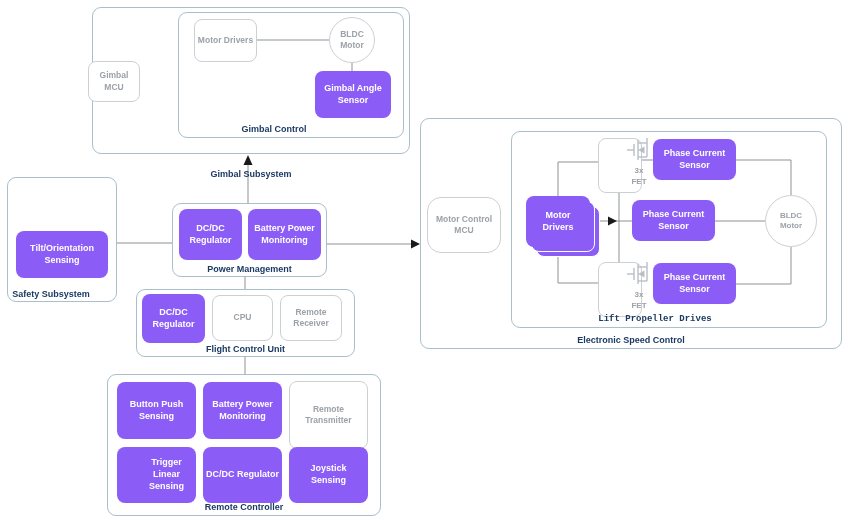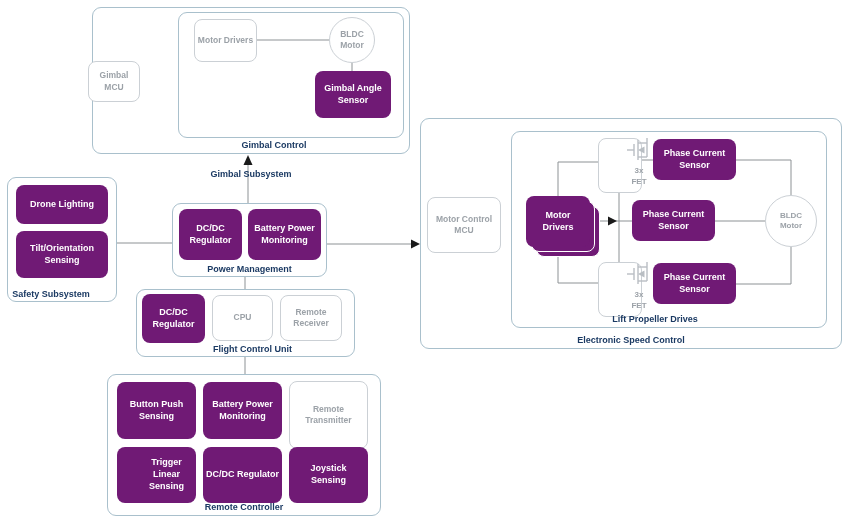--- a/index.html
+++ b/index.html
@@ -9,21 +9,21 @@
   }
   .cont{
     position:absolute;background:#fff;border:1.5px solid #A9C0CC;border-radius:9px;
     box-sizing:border-box;z-index:1;
   }
   .cont-label{
     position:absolute;z-index:3;color:#1B3A63;font-weight:bold;font-size:9px;
     text-align:center;white-space:nowrap;
   }
   .navy{
-    position:absolute;z-index:3;background:#701a75;border-radius:8px;color:#FFFFFF;
+    position:absolute;z-index:3;background:#8b5cf6;border-radius:8px;color:#FFFFFF;
     font-weight:bold;font-size:9px;line-height:1.3;display:flex;align-items:center;
     justify-content:center;text-align:center;box-sizing:border-box;padding:2px 3px;
   }
   .ghost{
     position:absolute;z-index:3;background:#fff;border:1.5px solid #CBD0D5;border-radius:8px;
     color:#9CA2A8;font-weight:bold;font-size:8.5px;line-height:1.3;display:flex;
     align-items:center;justify-content:center;text-align:center;box-sizing:border-box;padding:2px;
   }
   .circle{border-radius:50%;}
   .fet{flex-direction:column;justify-content:flex-end;padding-bottom:5px;gap:2px;font-size:8px;padding-left:40px;}
@@ -77,45 +77,44 @@
       <polygon points="248,155 243.5,165 252.5,165"></polygon>
       <polygon points="420,244 411,239.5 411,248.5"></polygon>
       <polygon points="617,221 608,216.5 608,225.5"></polygon>
     </g>
   </svg>
 
   <div class="ghost" style="left:88px;top:61px;width:52px;height:41px;">Gimbal MCU</div>
   <div class="ghost" style="left:194px;top:19px;width:63px;height:43px;">Motor Drivers</div>
   <div class="ghost circle" style="left:329px;top:17px;width:46px;height:46px;">BLDC Motor</div>
   <div class="navy" style="left:315px;top:71px;width:76px;height:47px;">Gimbal Angle Sensor</div>
-  <div class="cont-label" style="left:178px;top:124px;width:192px;margin-top:16px;">Gimbal Control</div>
+  <div class="cont-label" style="left:178px;top:124px;width:192px;">Gimbal Control</div>
   <div class="cont-label" style="left:92px;top:141px;width:318px;margin-top:28px;">Gimbal Subsystem</div>
 
-  <div class="navy" style="left:16px;top:185px;width:92px;height:39px;">Drone Lighting</div>
   <div class="navy" style="left:16px;top:231px;width:92px;height:47px;">Tilt/Orientation Sensing</div>
   <div class="cont-label" style="left:7px;top:289px;width:88px;">Safety Subsystem</div>
 
   <div class="navy" style="left:179px;top:209px;width:63px;height:51px;">DC/DC Regulator</div>
   <div class="navy" style="left:248px;top:209px;width:73px;height:51px;">Battery Power Monitoring</div>
   <div class="cont-label" style="left:172px;top:264px;width:155px;">Power Management</div>
 
   <div class="navy" style="left:142px;top:294px;width:63px;height:49px;">DC/DC Regulator</div>
   <div class="ghost" style="left:212px;top:295px;width:61px;height:46px;">CPU</div>
   <div class="ghost" style="left:280px;top:295px;width:62px;height:46px;">Remote Receiver</div>
-  <div class="cont-label" style="left:136px;top:344px;width:219px;padding-left:7px;">Flight Control Unit</div>
+  <div class="cont-label" style="left:136px;top:344px;width:219px;">Flight Control Unit</div>
 
   <div class="navy" style="left:117px;top:382px;width:79px;height:57px;">Button Push Sensing</div>
   <div class="navy" style="left:203px;top:382px;width:79px;height:57px;">Battery Power Monitoring</div>
   <div class="ghost" style="left:289px;top:381px;width:79px;height:68px;">Remote Transmitter</div>
   <div class="navy" style="left:117px;top:447px;width:79px;height:56px;padding-left:23px;">Trigger Linear Sensing</div>
   <div class="navy" style="left:203px;top:447px;width:79px;height:56px;">DC/DC Regulator</div>
   <div class="navy" style="left:289px;top:447px;width:79px;height:56px;">Joystick Sensing</div>
   <div class="cont-label" style="left:107px;top:502px;width:274px;">Remote Controller</div>
 
-  <div class="ghost" style="left:427px;top:197px;width:74px;height:56px;">Motor Control MCU</div>
+  <div class="ghost" style="left:427px;top:197px;width:74px;height:56px;border-radius:14px;">Motor Control MCU</div>
 
   <div class="ghost fet" style="left:598px;top:138px;width:42px;height:55px;">
     <span>
       <svg width="26" height="28" viewBox="0 0 26 28">
         <g stroke="#B9BEC3" stroke-width="1.4" fill="none">
           <path d="M1,14 H8"></path>
             <path d="M8,8 V20"></path>
             <path d="M12,4 V24"></path>
           <path d="M12,7 H21"></path>
             <path d="M12,21 H21"></path>
@@ -149,16 +148,16 @@
   <div class="navy stack" style="left:536px;top:206px;width:64px;height:51px;"></div>
   <div class="navy stack" style="left:531px;top:201px;width:64px;height:51px;"></div>
   <div class="navy" style="left:526px;top:196px;width:64px;height:51px;">Motor Drivers</div>
 
   <div class="navy" style="left:653px;top:139px;width:83px;height:41px;">Phase Current Sensor</div>
   <div class="navy" style="left:632px;top:200px;width:83px;height:41px;">Phase Current Sensor</div>
   <div class="navy" style="left:653px;top:263px;width:83px;height:41px;">Phase Current Sensor</div>
 
   <div class="ghost circle" style="left:765px;top:195px;width:52px;height:52px;font-size:8px;">BLDC Motor</div>
 
-  <div class="cont-label" style="left:511px;top:314px;width:288px;">Lift Propeller Drives</div>
+  <div class="cont-label" style="left:511px;top:314px;width:288px;font-family:Liberation Mono, monospace;">Lift Propeller Drives</div>
   <div class="cont-label" style="left:420px;top:335px;width:422px;">Electronic Speed Control</div>
 
 </div>
 
 </body></html>

